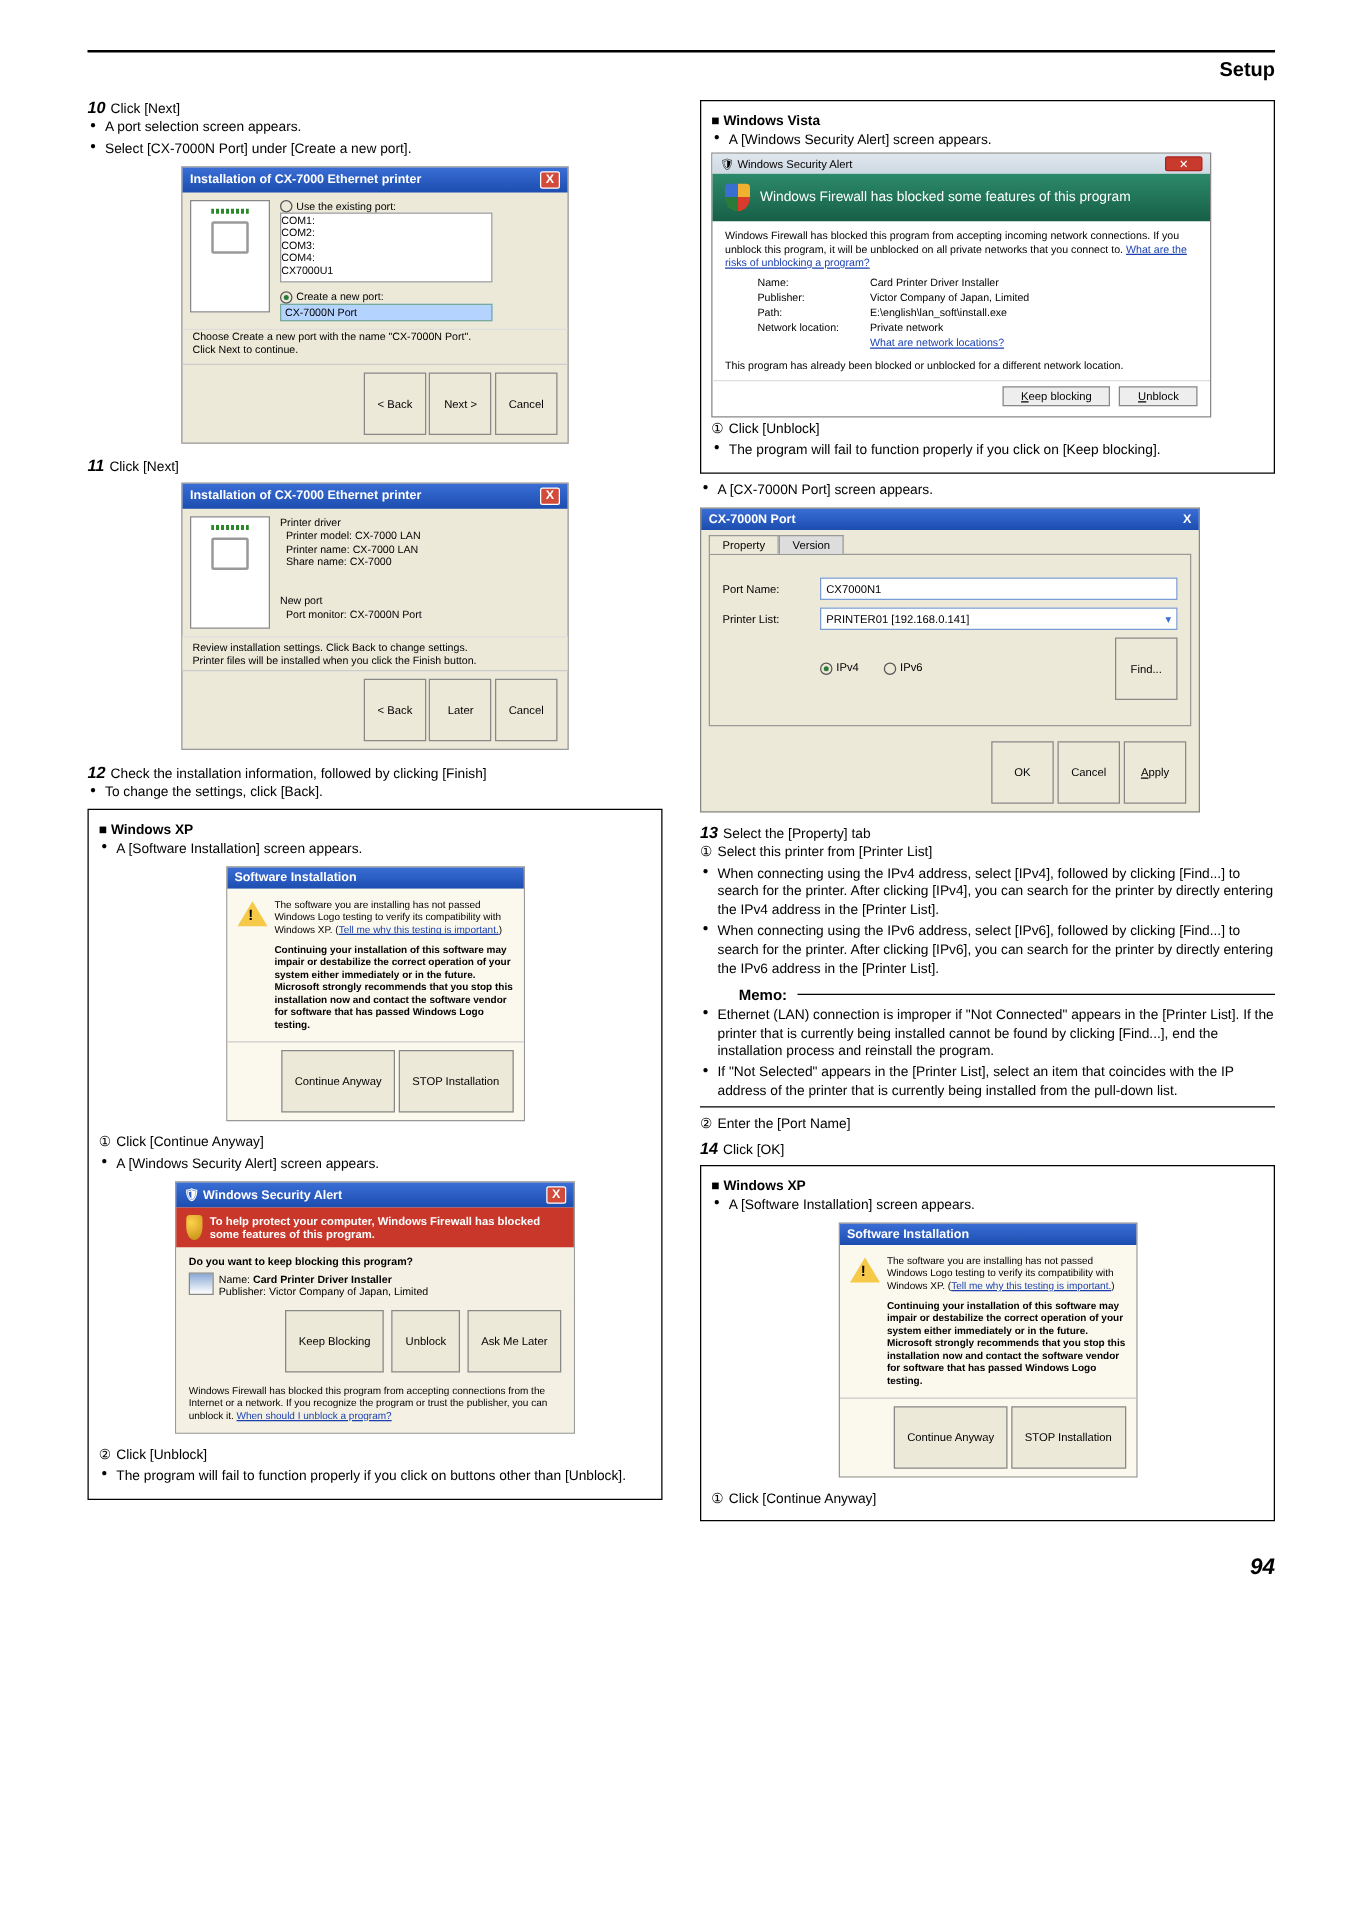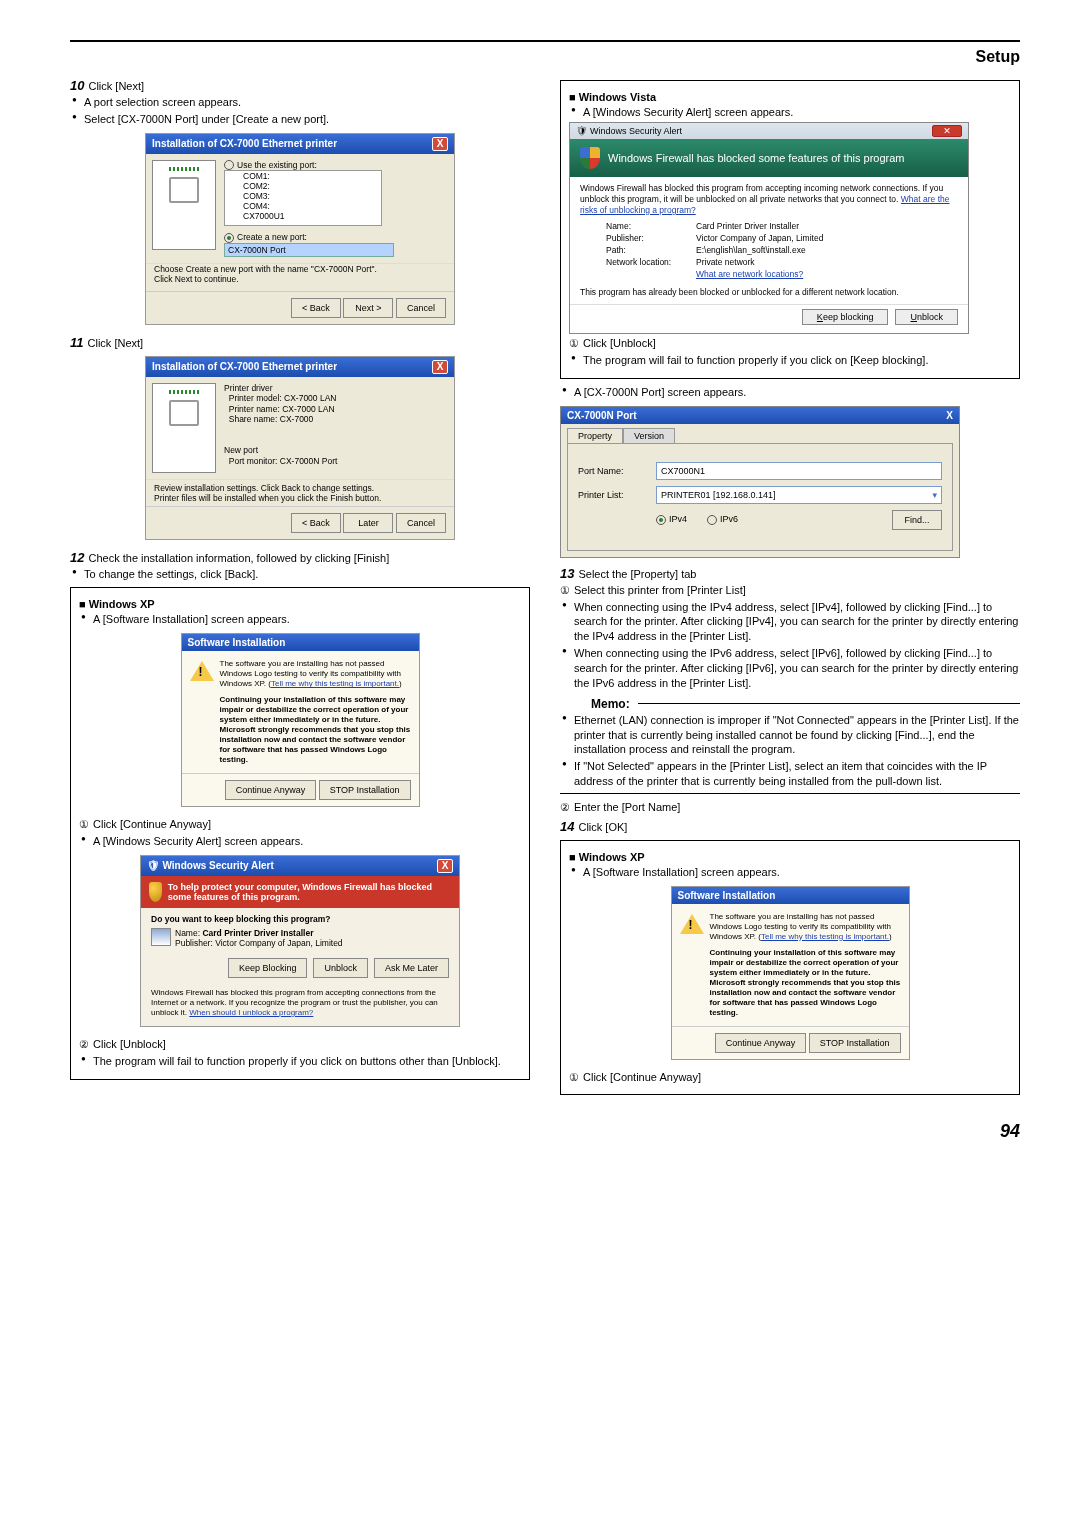--- a/index.html
+++ b/index.html
@@ -19,32 +19,32 @@
   .sq-head::before { content: "■ "; }
   .memo-row { display: flex; align-items: center; gap: 8px; margin: 6px 0 2px 0; }
   .memo-label { font-weight: bold; font-size: 12px; padding-left: 31px; }
   .memo-line { flex: 1; height: 1px; background: #000; }
   .page-num { text-align: right; font-style: italic; font-weight: bold; font-size: 18px; margin-top: 20px; }
 
   
   .dlg { margin: 6px auto 10px auto; background: #ece9d8; border: 1px solid #999; font-size: 9px; color: #000; }
   .dlg .titlebar { background: linear-gradient(#3a6ed5,#1c4db0); color: #fff; font-weight: bold; padding: 3px 6px; display: flex; justify-content: space-between; align-items: center; font-size: 10px; }
   .dlg .closex { background: #d24a3a; border: 1px solid #fff; color: #fff; width: 16px; height: 14px; text-align: center; line-height: 12px; font-weight: bold; border-radius: 2px; }
-  .btn { background: #ece9d8; border: 1px solid #888; padding: 4px 10px; font-size: 9px; display: inline-block; min-width: 50px; text-align: center; }
+  .btn { background: #ece9d8; border: 1px solid #888; padding: 19px 10px; font-size: 9px; display: inline-block; min-width: 50px; text-align: center; }
   .btn-row { text-align: right; padding: 6px 8px; border-top: 1px solid #ccc; }
   .white-area { background: #fff; border: 1px solid #999; }
 
   
   .d1 { width: 310px; }
   .d1 .body { display: flex; padding: 6px; gap: 8px; }
   .d1 .previewbox { width: 64px; height: 90px; border: 1px solid #888; background: #fff; display: flex; flex-direction: column; align-items: center; justify-content: flex-start; padding-top: 6px; gap: 6px; }
   .green-dots { width: 30px; height: 4px; background: repeating-linear-gradient(90deg,#2a8a2a 0 2px,transparent 2px 4px); }
   .mini-printer { width: 30px; height: 26px; border: 2px solid #999; border-radius: 2px; }
   .d1 .rightpane { flex: 1; font-size: 8.5px; }
-  .d1 .portlist { width: 158px; height: 56px; padding: 1px 18px; line-height: 1.15; overflow: hidden; }
+  .d1 .portlist { width: 170px; height: 56px; padding: 1px 0; line-height: 1.15; overflow: hidden; }
   .d1 .newport-field { width: 170px; padding: 1px 3px; background: #b5d3ff; border: 1px solid #7a9; }
   .d1 .instr { padding: 0 8px 6px 8px; font-size: 8.5px; line-height: 1.2; border-top: 1px solid #ddd; }
 
   
   .d2 { width: 310px; }
   .d2 .body { display: flex; padding: 6px; gap: 8px; }
   .d2 .infoarea { flex: 1; font-size: 8.5px; line-height: 1.25; }
   .d2 .reviewnote { background: #ece9d8; padding: 3px 8px; font-size: 8.5px; border-top: 1px solid #ddd; }
 
   
@@ -300,20 +300,25 @@
               <span>PRINTER01 [192.168.0.141]</span>
               <span class="chev">▾</span>
             </span>
           </div>
         <div class="frow radios">
           <span><span class="radio on"></span><span>IPv4</span></span>
           <span><span class="radio"></span><span>IPv6</span></span>
           <span class="btn findbtn">Find...</span>
         </div>
       </div>
+      <div class="dbtns">
+        <span class="btn">OK</span>
+        <span class="btn">Cancel</span>
+        <span class="btn"><span class="u">A</span>pply</span>
+      </div>
     </div>
 
     <div class="step-line"><span class="step-num">13</span><span>Select the [Property] tab</span></div>
     <div class="sub-circ"><span class="circ">①</span><span>Select this printer from [Printer List]</span></div>
     <div class="bullet">When connecting using the IPv4 address, select [IPv4], followed by clicking [Find...] to search for the printer. After clicking [IPv4], you can search for the printer by directly entering the IPv4 address in the [Printer List].</div>
     <div class="bullet">When connecting using the IPv6 address, select [IPv6], followed by clicking [Find...] to search for the printer. After clicking [IPv6], you can search for the printer by directly entering the IPv6 address in the [Printer List].</div>
 
     <div class="memo-row">
         <span class="memo-label">Memo:</span>
         <div class="memo-line"></div>

